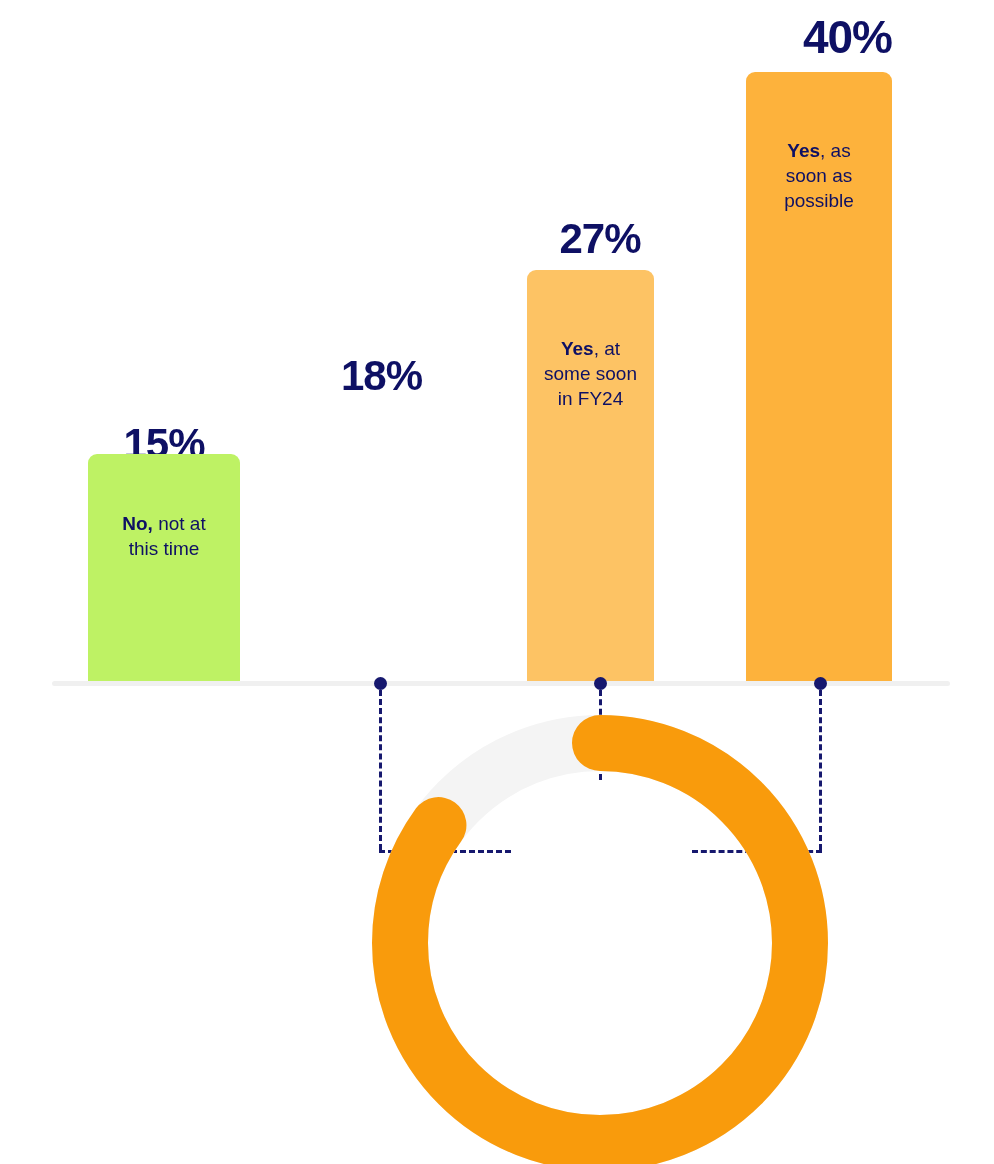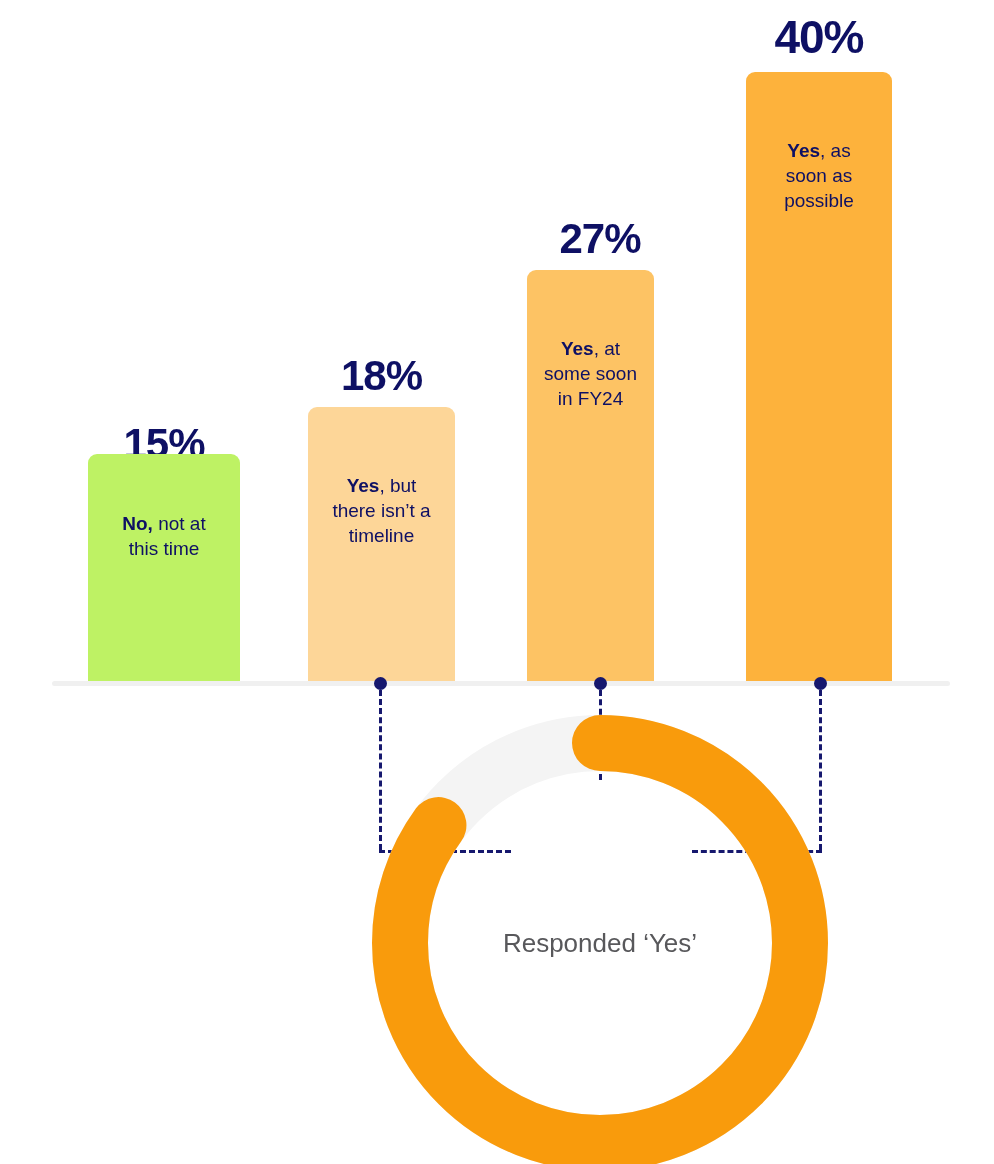--- a/index.html
+++ b/index.html
@@ -119,38 +119,31 @@
 
   <div class="value-label" style="left:88px; top:398px; width:152px; font-size:42px;margin-top:22px;">15%</div>
   <div class="bar" style="left:88px; top:454px; width:152px; height:229px; background:#bef264;">
     <div class="bar-inner-label" style="top:57px;">
       <span><b>No,</b><span> not at</span></span><br>
       <span>this time</span>
     </div>
   </div>
 
   <div class="value-label" style="left:308px; top:352px; width:147px; font-size:42px;">18%</div>
-  <div class="bar" style="left:308px; top:407px; width:147px; height:276px; background:#FDD698;">
-    <div class="bar-inner-label" style="top:66px;">
-      <span><b>Yes</b><span>, but</span></span><br>
-      <span>there isn’t a</span><br>
-      <span>timeline</span>
-    </div>
-  </div>
 
   <div class="value-label" style="left:527px; top:215px; width:146px; font-size:42px;">27%</div>
   <div class="bar" style="left:527px; top:270px; width:127px; height:413px; background:#FDC364;">
     <div class="bar-inner-label" style="top:66px;">
       <span><b>Yes</b><span>, at</span></span><br>
       <span>some soon</span><br>
       <span>in FY24</span>
     </div>
   </div>
 
-  <div class="value-label" style="left:746px; top:10px; width:146px; font-size:46px;">40%</div>
+  <div class="value-label" style="left:746px; top:10px; width:146px; font-size:46px;text-align:right;">40%</div>
   <div class="bar" style="left:746px; top:72px; width:146px; height:611px; background:#FDB23C;padding-left:26px;">
     <div class="bar-inner-label" style="top:66px;">
       <span><b>Yes</b><span>, as</span></span><br>
       <span>soon as</span><br>
       <span>possible</span>
     </div>
   </div>
 
   <div class="baseline"></div>
 
@@ -166,17 +159,16 @@
   <div class="conn-h" style="left:692px; top:850px; width:130px;"></div>
 
   <div class="donut-wrap">
     <svg width="456" height="456" viewBox="0 0 456 456">
 
       <circle cx="228" cy="228" r="200" fill="none" stroke="#F4F4F4" stroke-width="56"></circle>
 
       <circle cx="228" cy="228" r="200" fill="none" stroke="#F99B0C" stroke-width="56" stroke-linecap="round" stroke-dasharray="1068.14 1256.64" stroke-dashoffset="0" transform="rotate(-90 228 228)"></circle>
     </svg>
     <div class="donut-center">
-      <div class="donut-sub">Responded ‘Yes’</div>
     </div>
   </div>
 
 </div>
 
 </body></html>

